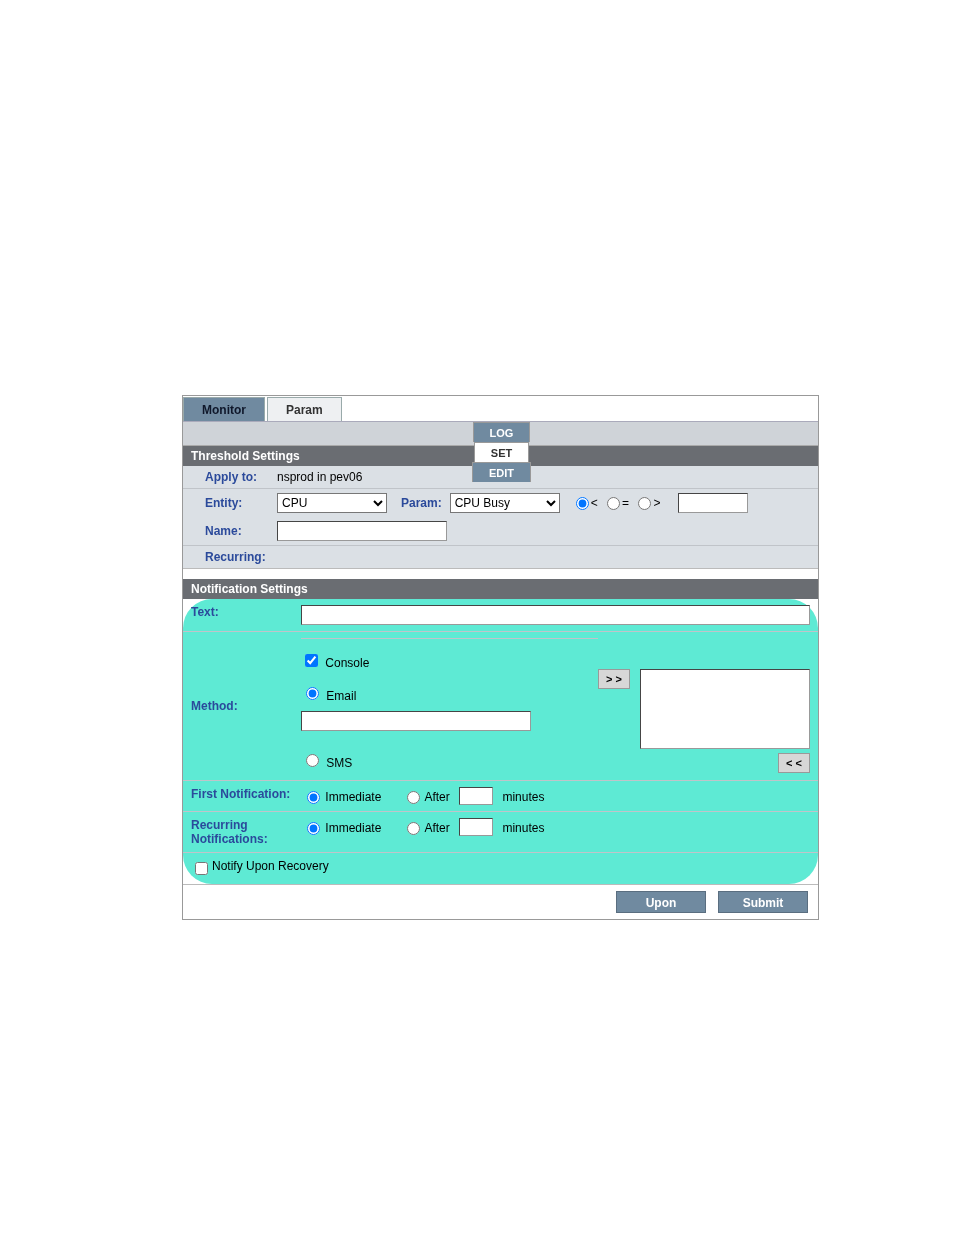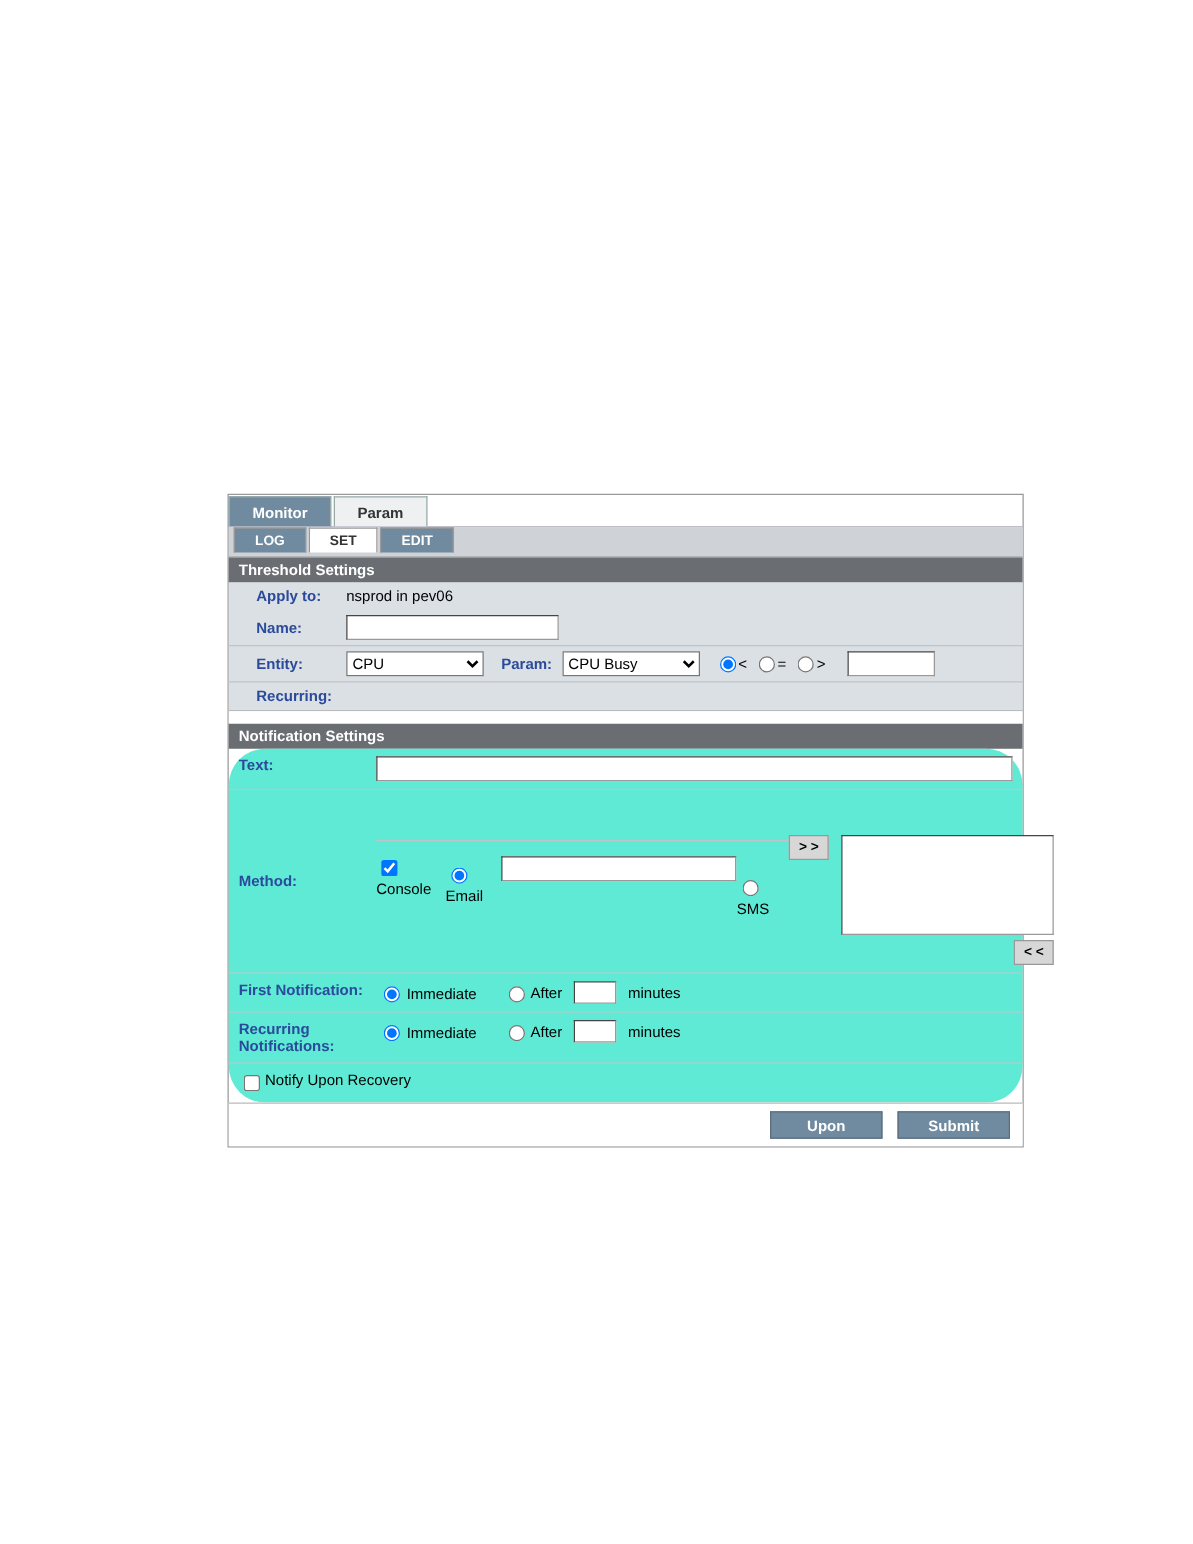--- a/index.html
+++ b/index.html
@@ -3,25 +3,25 @@
 <meta charset="utf-8">
 <style>
   * { box-sizing: border-box; }
   body { margin:0; background:#fff; font-family:Arial,Helvetica,sans-serif; font-size:12px; }
   .page { width:954px; height:1235px; position:relative; }
   .app { position:absolute; left:182px; top:395px; width:637px; border:1px solid #999; background:#fff; }
 
   
   .top-tabs { display:flex; align-items:flex-end; height:26px; border-bottom:1px solid #aab; }
   .top-tab { height:24px; line-height:24px; padding:0 18px; border:1px solid #9aa; border-bottom:none; font-weight:bold; font-size:12px; margin-right:2px; }
-  .top-tab.active { background:#708aa0; color:#ffffff; }
+  .top-tab.active { background:#708aa0; color:#0f172a; }
   .top-tab.inactive { background:#eef0f2; color:#333; }
 
   
-  .sub-tabs { display:flex; height:24px; background:#cfd3d8; border-bottom:1px solid #aaa; padding-left:4px; }
+  .sub-tabs { display:flex; align-items:center; height:24px; background:#cfd3d8; border-bottom:1px solid #aaa; padding-left:4px;flex-direction:column; }
   .sub-tab { height:20px; line-height:20px; padding:0 16px; border:1px solid #999; border-bottom:none; font-weight:bold; font-size:11px; margin-right:2px; }
   .sub-tab.blue { background:#708aa0; color:#fff; }
   .sub-tab.white { background:#fff; color:#333; }
 
   
   .section-hdr { background:#6a6d72; color:#fff; font-weight:bold; font-size:12px; padding:3px 8px; }
 
   
   .form-body { background:#dbe0e5; border-bottom:1px solid #bbb; }
   .row { display:flex; align-items:center; padding:4px 8px; }
@@ -42,21 +42,21 @@
   .sev-major { width:0; height:0; border-left:8px solid transparent; border-right:8px solid transparent; border-top:14px solid #e77b1f; position:relative; top:2px; }
   .sev-critical { border-radius:50%; background:#d42020; position:relative; }
   .sev-critical::before, .sev-critical::after { content:""; position:absolute; left:7px; top:2px; width:2px; height:11px; background:#fff; }
   .sev-critical::before { transform:rotate(45deg); }
   .sev-critical::after { transform:rotate(-45deg); }
 
   .gap { height:10px; background:#fff; }
 
   .notif-body { background:#5eead4;border-radius:29px; }
   .notif-row { display:flex; padding:6px 8px; border-bottom:1px solid #c0c4c9; }
-  .method-col { flex:1; display:flex; flex-direction:row; }
+  .method-col { flex:1; display:flex; flex-direction:column; }
   .method-left { border-top:1px solid #c0c4c9; padding-top:8px; }
   .method-item { margin:4px 0; }
   .move-btn { width:32px; height:20px; border:1px solid #999; background:#d7d7d7; font-size:11px; font-weight:bold; }
   .move-right-row { display:flex; align-items:flex-start; gap:10px; margin-top:6px; }
   .recipient-box { width:170px; height:80px; border:1px inset #999; background:#fff; }
   .move-left-row { display:flex; justify-content:flex-end; margin-top:4px; padding-right:0; }
 
   .footer { display:flex; justify-content:flex-end; gap:12px; padding:6px 10px; border-top:1px solid #bbb; background:#fff; }
   .btn { width:90px; height:22px; line-height:22px; text-align:center; color:#fff; font-weight:bold; font-size:12px; background:#708aa0; border:1px solid #5a6e80; cursor:pointer; }
 
@@ -80,40 +80,40 @@
     </div>
 
     <div class="section-hdr">Threshold Settings</div>
     <div class="form-body">
 
       <div class="row">
         <span class="lbl">Apply to:</span>
         <span>nsprod in pev06</span>
       </div>
 
-      <div class="row">
-        <span class="lbl">Name:</span>
-        <input type="text" class="input-txt" style="width: 170px;" value="">
-      </div>
-
       <div class="row row-divider">
         <span class="lbl">Entity:</span>
         <select class="select" style="width:110px">
           <option>CPU</option>
         </select>
         <span class="lbl" style="width:auto;margin:0 8px 0 14px">Param:</span>
         <select class="select" style="width:110px">
           <option>CPU Busy</option>
         </select>
         <span style="margin-left:10px">
           <input type="radio" name="op" class="small-radio" checked="" style=""><span>&lt;</span>
           <input type="radio" name="op" class="small-radio" style=""><span>=</span>
           <input type="radio" name="op" class="small-radio" style=""><span>&gt;</span>
         </span>
         <input type="text" class="input-txt" style="width: 70px; margin-left: 18px;" value="">
+      </div>
+
+      <div class="row">
+        <span class="lbl">Name:</span>
+        <input type="text" class="input-txt" style="width: 170px;" value="">
       </div>
 
       <div class="row row-divider">
         <span class="lbl">Recurring:</span>
       </div>
     </div>
 
     <div class="gap"></div>
 
     <div class="section-hdr">Notification Settings</div>

